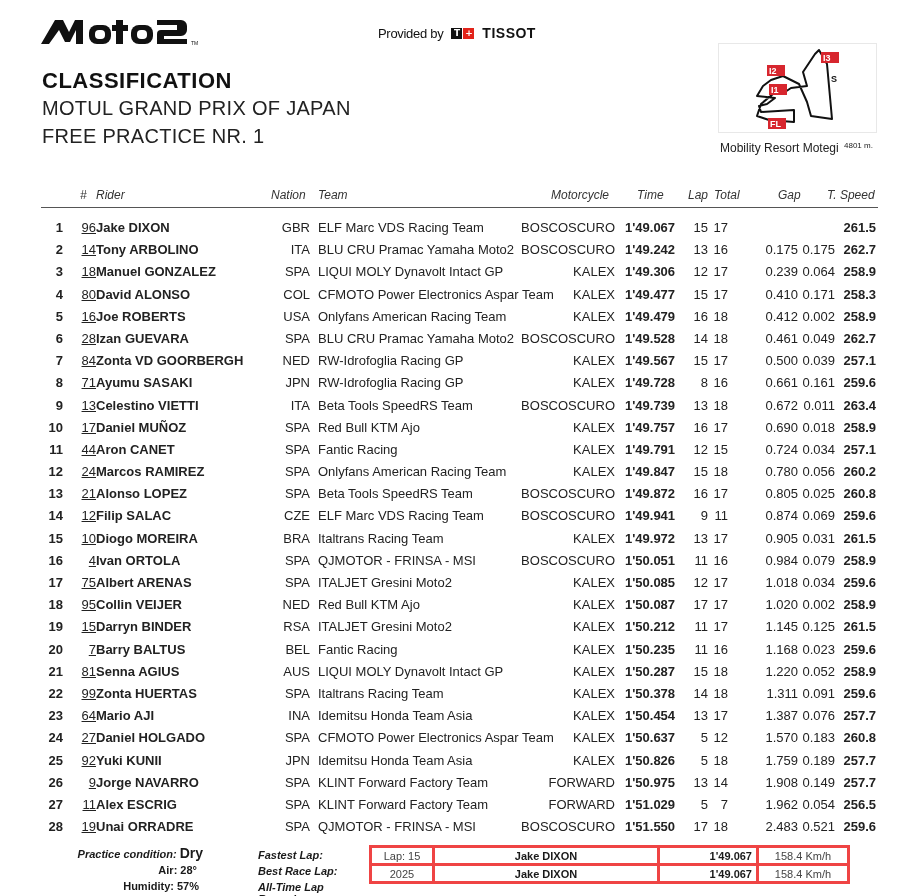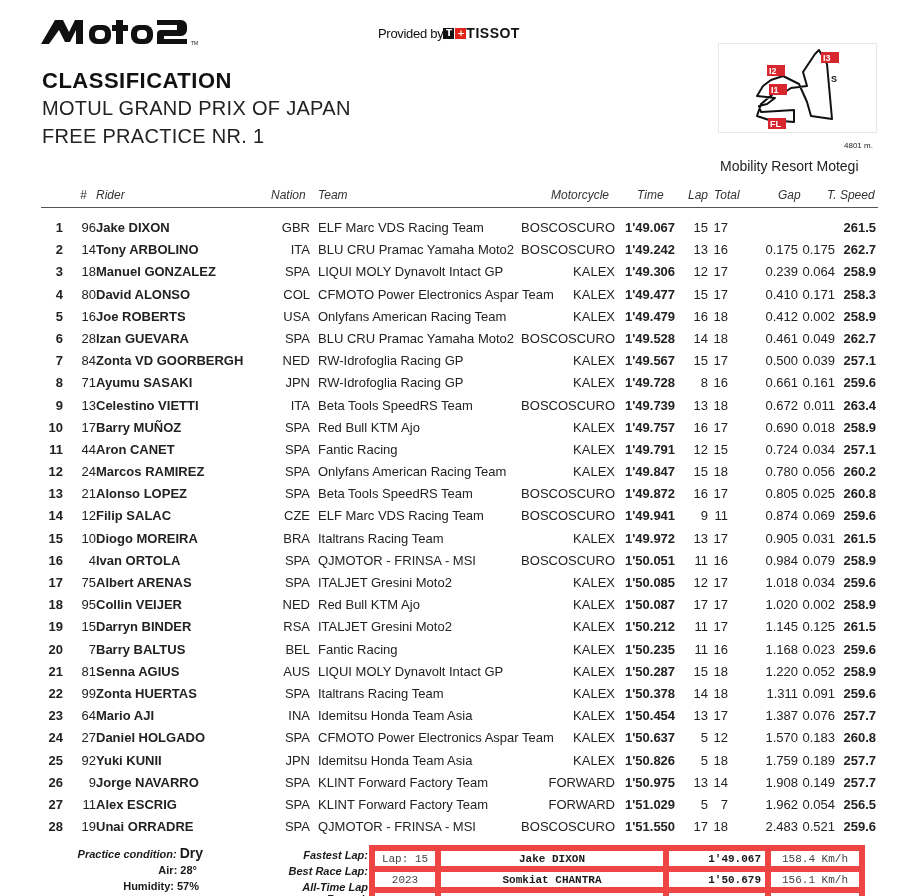--- a/index.html
+++ b/index.html
@@ -1,55 +1,55 @@
 <!DOCTYPE html>
 <html><head>
 <meta charset="utf-8">
 <style>
   html,body{margin:0;padding:0;background:#fff;}
   body{width:923px;height:896px;position:relative;overflow:hidden;font-family:"DejaVu Sans","Liberation Sans",sans-serif;color:#1a1a1a;}
   .logo{position:absolute;left:41px;top:14px;width:175px;height:32px;}
-  .provided{position:absolute;left:378px;top:25px;font-size:12px;font-weight:bold;letter-spacing:-0.3px;display:flex;align-items:center;gap:0;}
+  .provided{position:absolute;left:378px;top:25px;font-size:12px;font-weight:bold;letter-spacing:-0.3px;display:flex;align-items:center;gap:8px;}
   .provided .pb{font-weight:normal;font-family:"Liberation Sans",sans-serif;font-size:13px;color:#111;}
   .tissot-mark{display:inline-flex;gap:1px;}
   .tissot-mark span{display:inline-block;width:11px;height:11px;font-size:9px;line-height:11px;text-align:center;color:#fff;font-weight:bold;}
   .tissot-mark .t1{background:#111;}
   .tissot-mark .t2{background:#e2231a;}
   .tissot-word{font-family:"Liberation Sans",sans-serif;font-weight:bold;font-size:14px;letter-spacing:0.5px;color:#111;}
   .title{position:absolute;left:42px;top:68px;font-family:"Liberation Sans",sans-serif;font-weight:bold;font-size:22px;letter-spacing:0.5px;color:#111;}
   .sub1,.sub2{position:absolute;left:42px;font-family:"Liberation Sans",sans-serif;font-size:20px;letter-spacing:0.3px;color:#222;font-weight:normal;}
   .sub1{top:97px;}
   .sub2{top:125px;}
   .circuit{position:absolute;left:718px;top:43px;width:157px;height:88px;border:1px solid #e8e8e8;}
-  .circuit-name{position:absolute;left:720px;top:158px;font-size:14px;font-family:"Liberation Sans",sans-serif;color:#222;}
+  .circuit-name{position:absolute;left:720px;top:141px;font-size:12px;font-family:"Liberation Sans",sans-serif;color:#222;}
   .circuit-len{position:absolute;left:844px;top:141px;font-size:8px;font-family:"Liberation Sans",sans-serif;color:#222;}
   .thead{position:absolute;left:41px;top:187px;width:837px;height:20px;border-bottom:1px solid #555;font-style:italic;font-size:12px;font-family:"Liberation Sans",sans-serif;color:#333;}
   .thead span{position:absolute;top:1px;}
   .rows{position:absolute;left:41px;top:217px;width:837px;}
   .row{position:relative;height:22.2px;font-size:13px;font-family:"Liberation Sans",sans-serif;color:#222;}
   .row span{position:absolute;top:3px;white-space:nowrap;}
   .c-pos{right:815px;font-weight:bold;text-align:right;}
-  .c-num{right:782px;text-align:right;}
+  .c-num{right:782px;text-align:right;text-decoration:underline;}
   .c-rider{left:55px;font-weight:bold;}
   .c-nat{right:568px;}
   .c-team{left:277px;text-align:center;}
   .c-moto{right:263px;text-align:right;}
   .c-time{left:584px;font-weight:bold;}
   .c-lap{right:170px;text-align:right;}
   .c-tot{right:150px;text-align:right;}
   .c-gap{right:80px;text-align:right;}
   .c-gapp{right:43px;text-align:right;}
   .c-spd{right:2px;text-align:left;font-weight:bold;}
   .cond{position:absolute;font-family:"Liberation Sans",sans-serif;font-size:11px;font-weight:bold;text-align:right;}
   .cond i{font-weight:bold;}
   .cond .dry{font-size:14px;}
   .laps{position:absolute;left:258px;top:845px;font-family:"Liberation Sans",sans-serif;font-size:11px;}
-  .lab{position:absolute;width:110px;text-align:right;font-weight:bold;font-style:italic;}
+  .lab{position:absolute;width:110px;text-align:left;font-weight:bold;font-style:italic;}
   table.rec{position:absolute;left:369px;top:845px;border-collapse:collapse;font-family:"Liberation Sans",sans-serif;font-size:11px;}
-  table.rec td{border:6px solid #ef4444;height:15px;padding:0 4px;line-height:14px;font-family:Liberation Mono, monospace;}
+  table.rec td{border:3px solid #ef4444;height:15px;padding:0 4px;line-height:14px;}
   table.rec td.yr{width:52px;text-align:center;color:#444;}
   table.rec td.nm{width:214px;text-align:center;font-weight:bold;}
   table.rec td.tm{width:88px;text-align:right;font-weight:bold;}
   table.rec td.sp{width:80px;text-align:center;color:#444;}
 </style>
 </head>
 <body>
 
 <svg class="logo" viewBox="0 0 175 32">
   <g fill="#111">
@@ -231,21 +231,21 @@
       <span class="c-time">1'49.739</span>
       <span class="c-lap">13</span>
       <span class="c-tot">18</span>
       <span class="c-gap">0.672</span>
       <span class="c-gapp">0.011</span>
       <span class="c-spd">263.4</span>
     </div>
     <div class="row">
       <span class="c-pos">10</span>
       <span class="c-num">17</span>
-      <span class="c-rider">Barry MUÑOZ</span>
+      <span class="c-rider">Daniel MUÑOZ</span>
       <span class="c-nat">SPA</span>
       <span class="c-team">Red Bull KTM Ajo</span>
       <span class="c-moto">KALEX</span>
       <span class="c-time">1'49.757</span>
       <span class="c-lap">16</span>
       <span class="c-tot">17</span>
       <span class="c-gap">0.690</span>
       <span class="c-gapp">0.018</span>
       <span class="c-spd">258.9</span>
     </div>
@@ -518,25 +518,19 @@
 
 <table class="rec">
   <tbody id="rec-body">
       <tr>
         <td class="yr">Lap: 15</td>
         <td class="nm">Jake DIXON</td>
         <td class="tm">1'49.067</td>
         <td class="sp">158.4 Km/h</td>
       </tr>
       <tr>
-        <td class="yr">2023</td>
-        <td class="nm">Somkiat CHANTRA</td>
-        <td class="tm">1'50.679</td>
-        <td class="sp">156.1 Km/h</td>
-      </tr>
-      <tr>
         <td class="yr">2025</td>
         <td class="nm">Jake DIXON</td>
         <td class="tm">1'49.067</td>
         <td class="sp">158.4 Km/h</td>
       </tr>
     </tbody>
 </table>
 
 </body></html>

